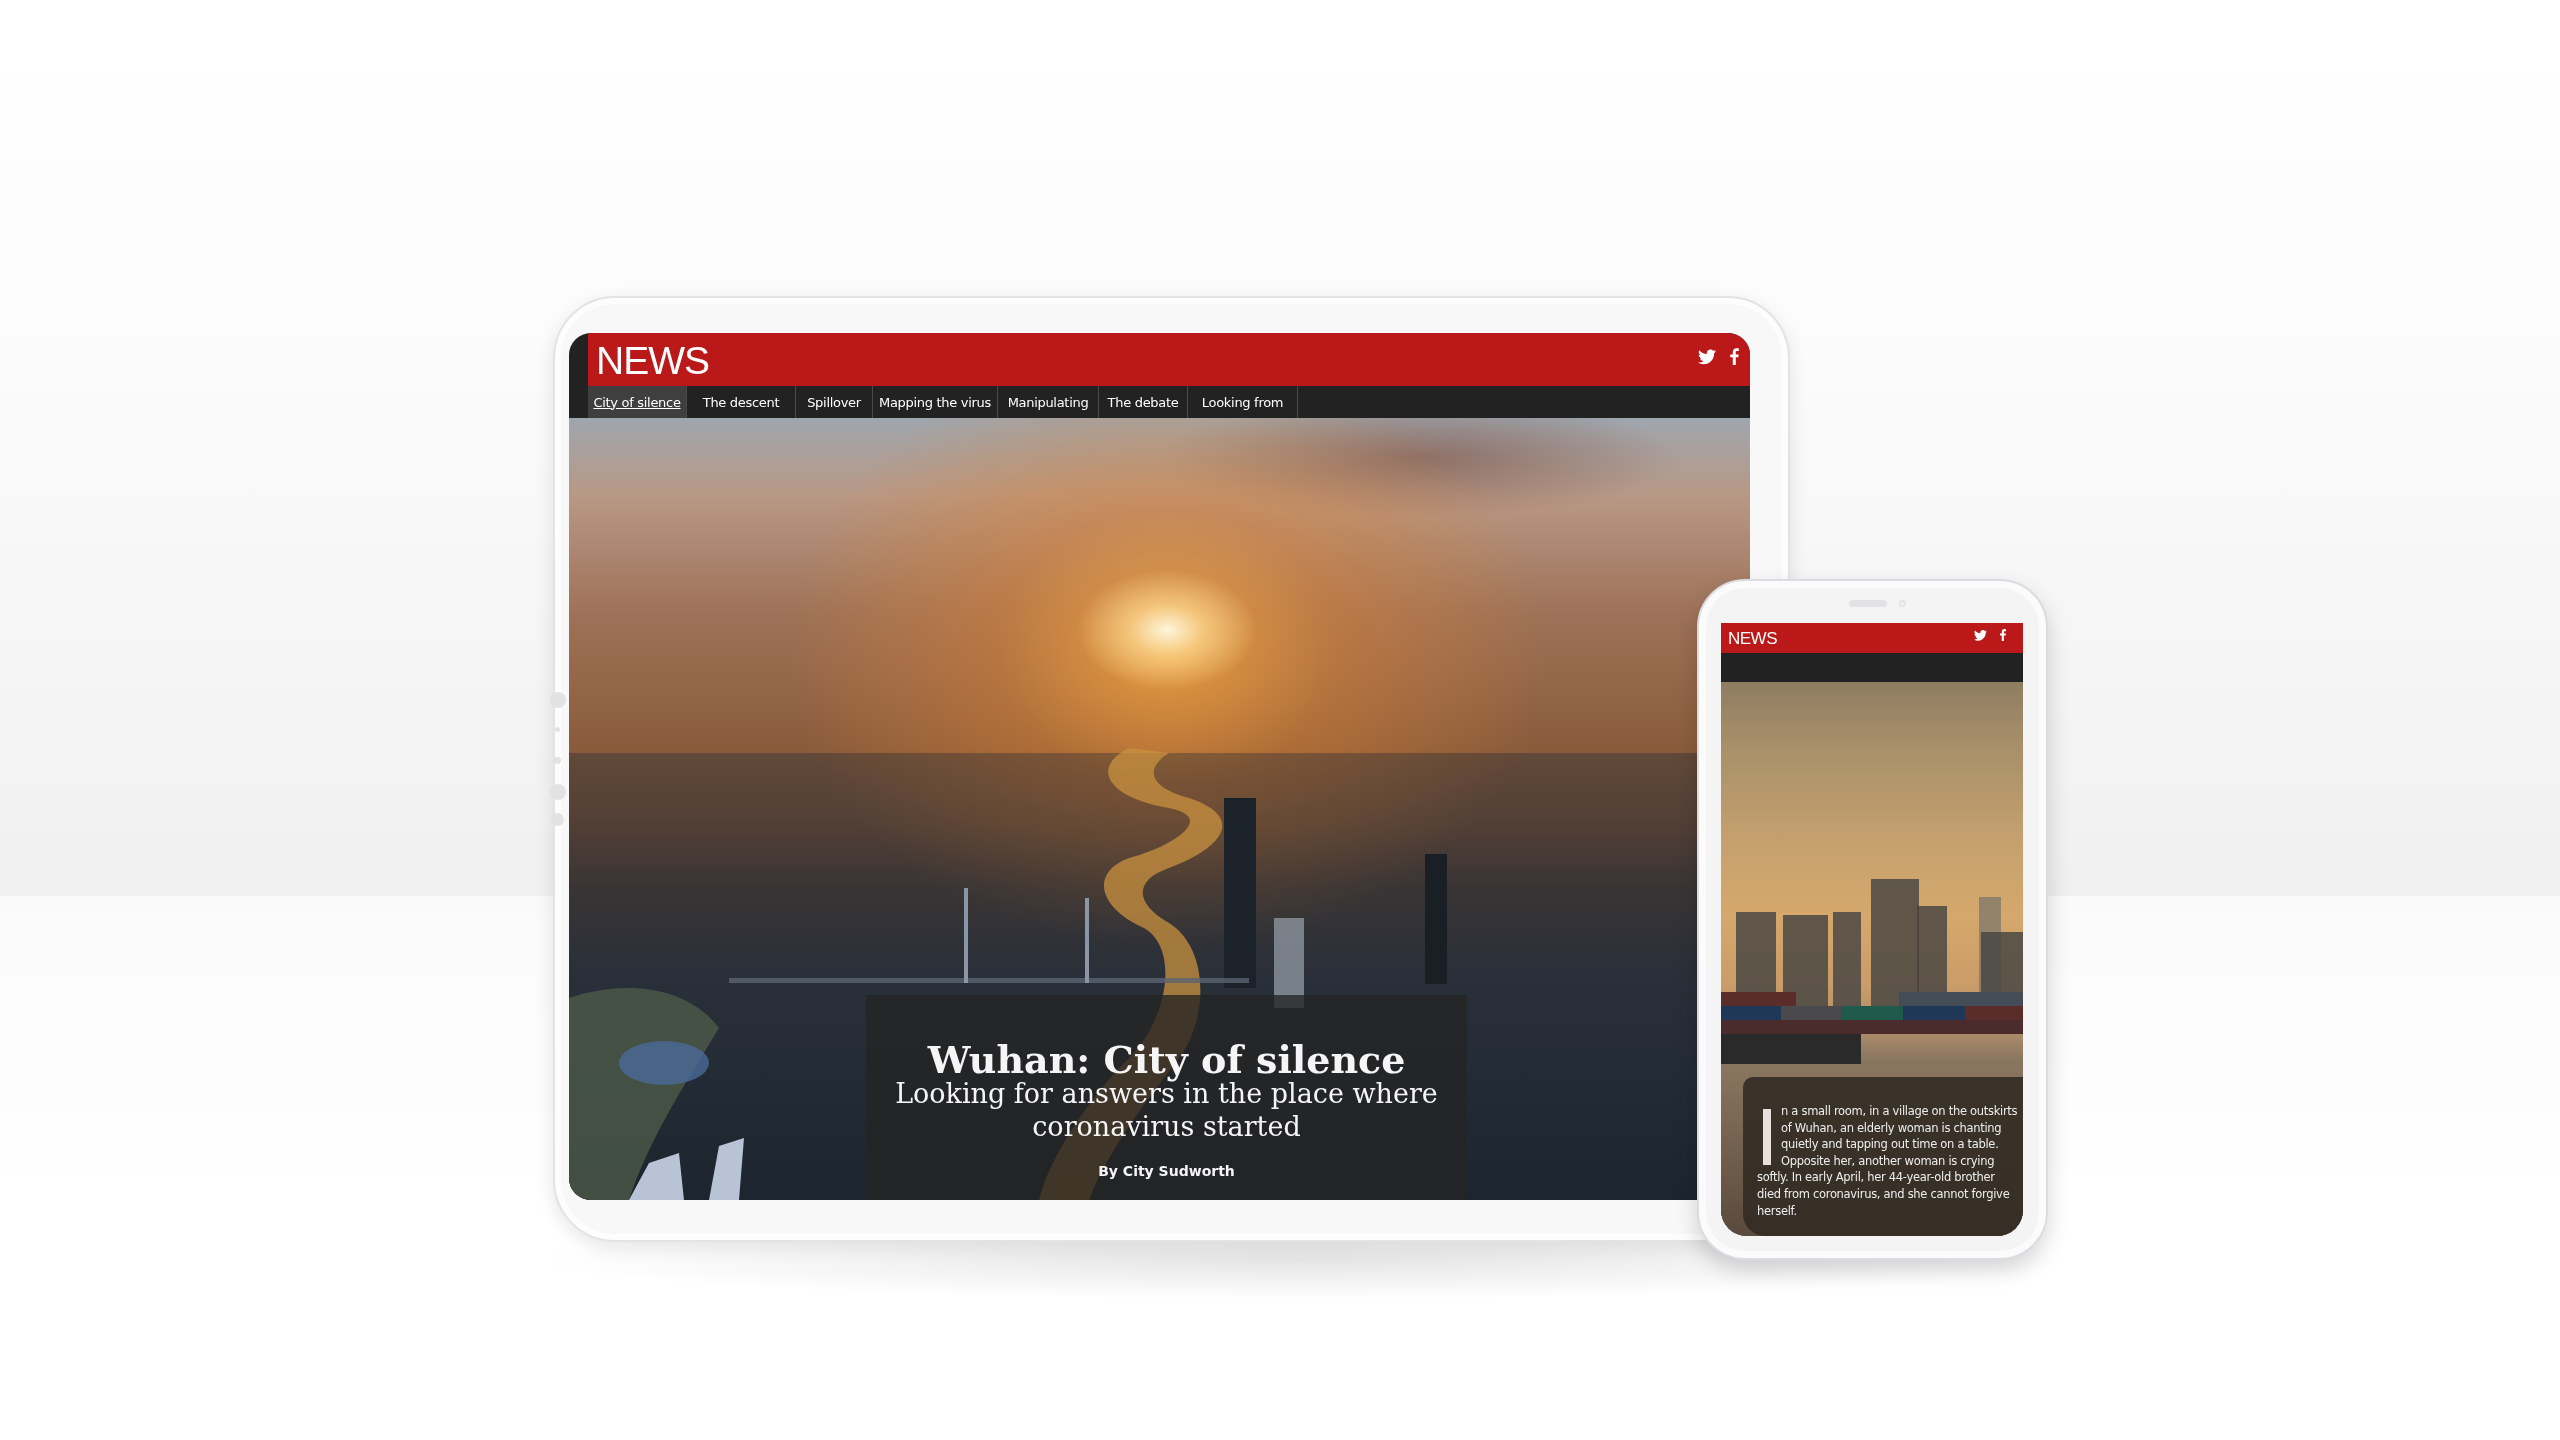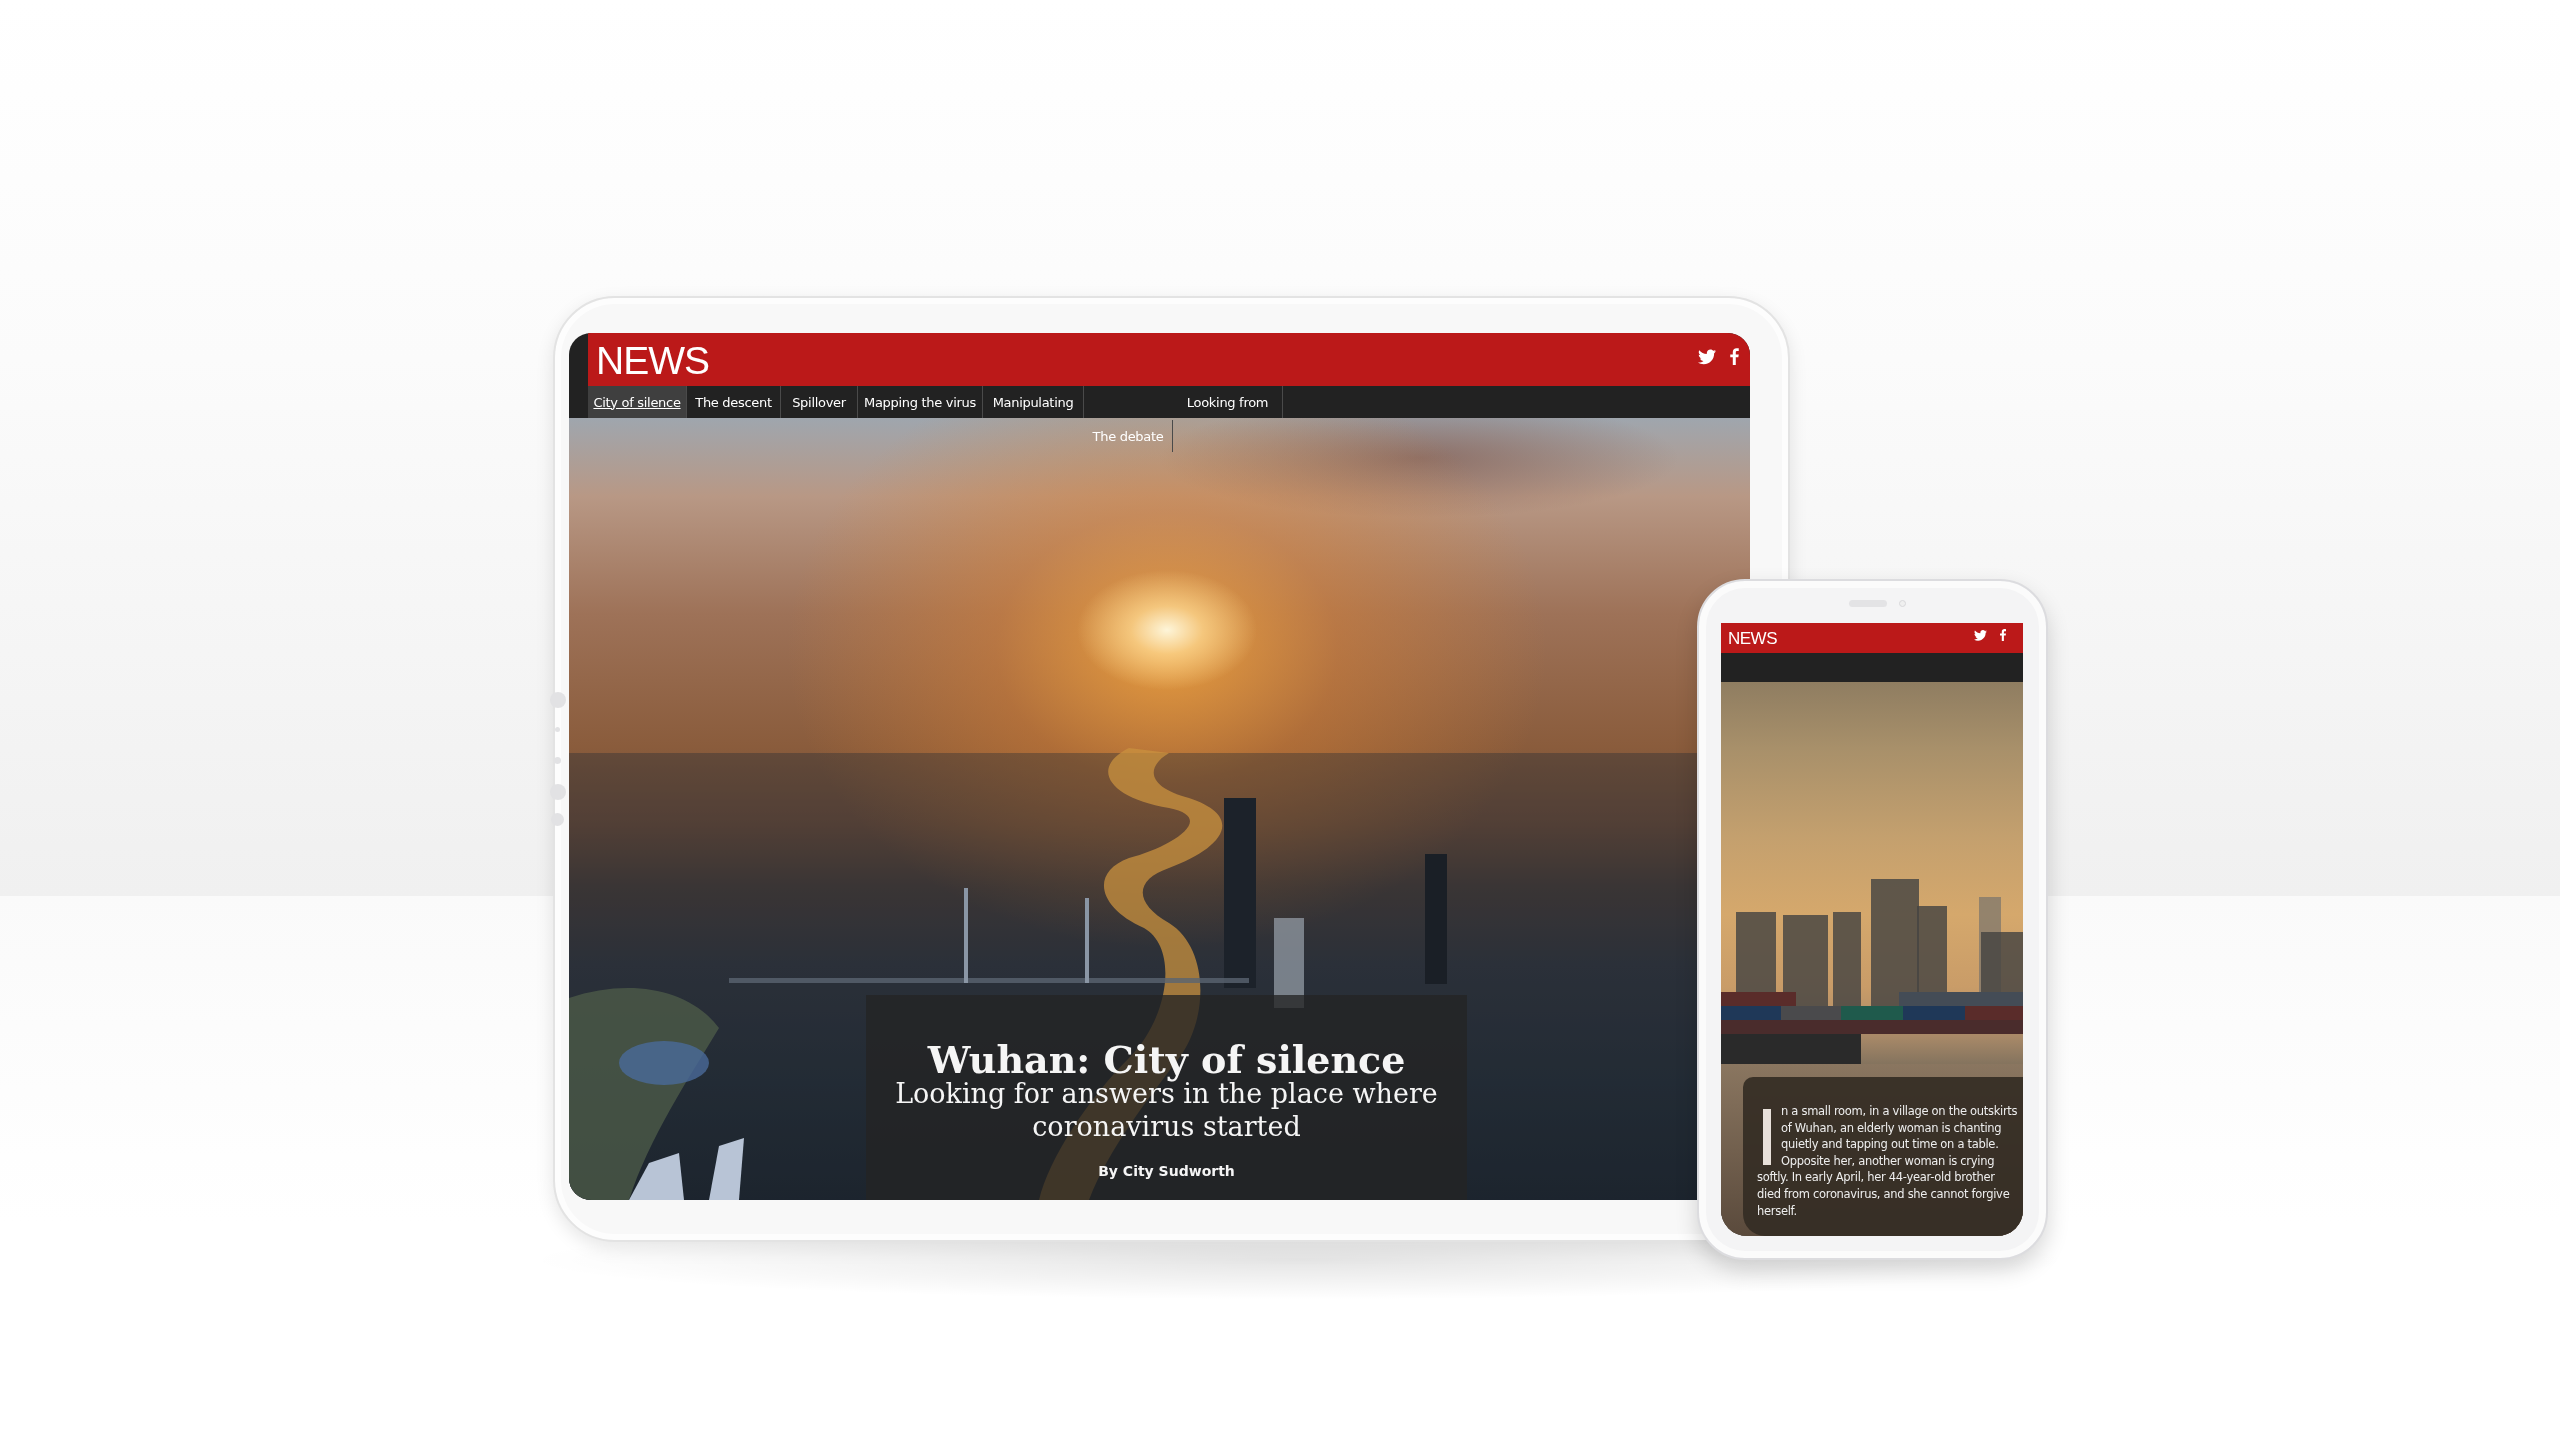--- a/index.html
+++ b/index.html
@@ -186,33 +186,33 @@
       <svg width="9" height="17" viewBox="0 0 10 20">
           <path fill="#fff" d="M6.5 20V11h3l.5-3.5H6.5V5.3c0-1 .3-1.7 1.7-1.7H10V.4C9.7.3 8.6.2 7.4.2 4.8.2 3 1.8 3 4.7v2.8H0V11h3v9z"></path>
         </svg>
     </span>
   </div>
 
   <div class="t-nav">
     <div class="t-tab active" style="width:99px;">
         <span>City of silence</span>
       </div>
-    <div class="t-tab" style="width:94px;">
+    <div class="t-tab" style="width:109px;">
         <span>The descent</span>
       </div>
     <div class="t-tab" style="width:77px;">
         <span>Spillover</span>
       </div>
     <div class="t-tab" style="width:125px;">
         <span>Mapping the virus</span>
       </div>
     <div class="t-tab" style="width:101px;">
         <span>Manipulating</span>
       </div>
-    <div class="t-tab" style="width:89px;margin-top:34px;">
+    <div class="t-tab" style="width:89px;">
         <span>The debate</span>
       </div>
     <div class="t-tab" style="width:110px;">
         <span>Looking from</span>
       </div>
   </div>
 
   <div class="t-title-box">
     <h1 class="t-title">Wuhan: City of silence</h1>
     <p class="t-sub">Looking for answers in the place where coronavirus started</p>

